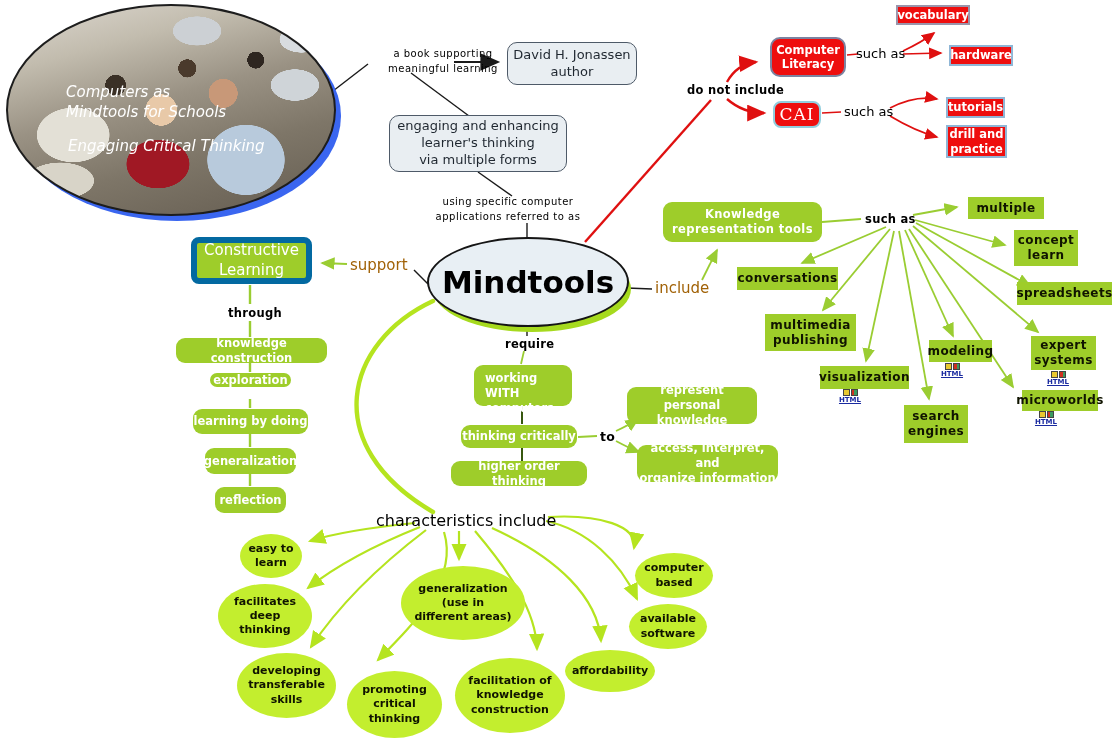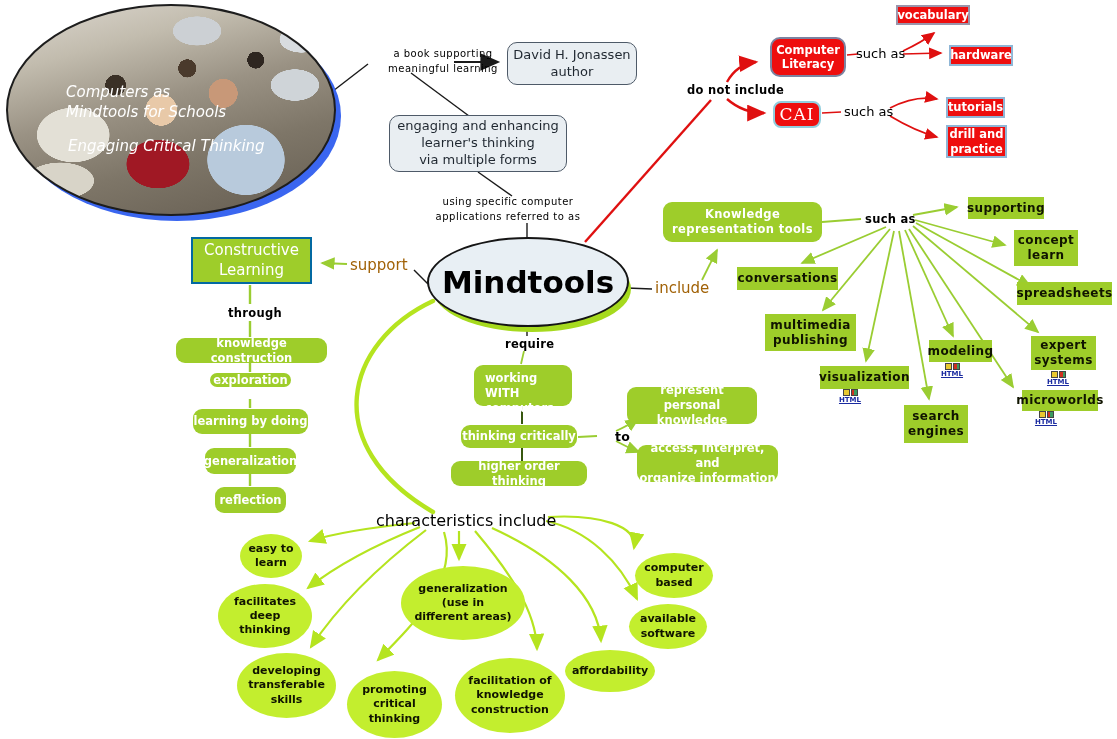--- a/index.html
+++ b/index.html
@@ -70,21 +70,21 @@
   .rbox-voc{border-color:#9a95ab;}
 
   
   .lk{color:#000;font-size:10px;letter-spacing:.5px;line-height:1.5;text-align:center;}
   .lkb{color:#000;font-size:11.5px;font-weight:bold;letter-spacing:.3px;}
   .lkm{color:#000;font-size:13px;}
   .lkbig{color:#a16207;font-size:15px;}
   .lkhuge{color:#000;font-size:16px;}
 
   .constructive{left:191px;top:237px;width:121px;height:47px;background:#9ecd2a;
-        border:2px solid #0369a1;border-radius:0;color:#fff;font-size:15px;line-height:1.3;}
+        border:6px solid #0369a1;border-radius:8px;color:#fff;font-size:15px;line-height:1.3;}
 
   
   .html-icon{position:absolute;width:24px;height:17px;text-align:center;cursor:pointer;}
   .html-icon .row{display:flex;justify-content:center;gap:1px;height:7px;}
   .html-icon .sq1{width:7px;height:7px;background:#e8c830;border:1px solid #444;box-sizing:border-box;}
   .html-icon .sq2{width:7px;height:7px;box-sizing:border-box;border:1px solid #444;
         background:linear-gradient(90deg,#d03020 50%,#3a9a60 50%);}
   .html-icon .txt{display:block;font-size:7px;font-weight:bold;color:#1a2aa0;
         background:#fff;line-height:9px;letter-spacing:0;text-decoration:underline;}
 </style>
@@ -200,21 +200,21 @@
 <div class="node rbox center" style="left:949px;top:45px;width:64px;height:21px;">hardware</div>
 <div class="node rbox center" style="left:946px;top:97px;width:59px;height:21px;">tutorials</div>
 <div class="node rbox center" style="left:946px;top:125px;width:61px;height:33px;">drill and
 practice</div>
 
 <div class="node lkbig" style="left:655px;top:279px;">include</div>
 <div class="node gbox center" style="left:663px;top:202px;width:159px;height:40px;letter-spacing:.4px;">Knowledge
 representation tools</div>
 <div class="node lkb" style="left:865px;top:212px;">such as</div>
 
-<div class="node tool center" style="left:968px;top:197px;width:76px;height:22px;">supporting</div>
+<div class="node tool center" style="left:968px;top:197px;width:76px;height:22px;">multiple</div>
 <div class="node tool center" style="left:1014px;top:230px;width:64px;height:36px;">concept
 learn</div>
 <div class="node tool center" style="left:1017px;top:282px;width:95px;height:23px;">spreadsheets</div>
 <div class="node tool center" style="left:1031px;top:336px;width:65px;height:34px;">expert
 systems</div>
 <div class="node tool center" style="left:1022px;top:390px;width:76px;height:21px;">microworlds</div>
 <div class="node tool center" style="left:929px;top:340px;width:63px;height:22px;">modeling</div>
 <div class="node tool center" style="left:904px;top:405px;width:64px;height:38px;">search
 engines</div>
 <div class="node tool center" style="left:820px;top:366px;width:89px;height:23px;">visualization</div>
@@ -259,21 +259,21 @@
 <div class="node gbox center" style="left:210px;top:373px;width:81px;height:14px;">exploration</div>
 <div class="node gbox center" style="left:193px;top:409px;width:115px;height:25px;">learning by doing</div>
 <div class="node gbox center" style="left:205px;top:448px;width:91px;height:26px;">generalization</div>
 <div class="node gbox center" style="left:215px;top:487px;width:71px;height:26px;">reflection</div>
 
 <div class="node lkb" style="left:505px;top:337px;">require</div>
 <div class="node gbox" style="left:474px;top:365px;width:98px;height:41px;padding:6px 0 0 11px;">working WITH
 computers</div>
 <div class="node gbox center" style="left:461px;top:425px;width:116px;height:23px;">thinking critically</div>
 <div class="node gbox center" style="left:451px;top:461px;width:136px;height:25px;">higher order thinking</div>
-<div class="node lkb" style="left:600px;top:429px;font-size:12.5px;margin-left:15px;">to</div>
+<div class="node lkb" style="left:600px;top:429px;font-size:12.5px;">to</div>
 <div class="node gbox center" style="left:627px;top:387px;width:130px;height:37px;">represent
 personal knowledge</div>
 <div class="node gbox center" style="left:637px;top:445px;width:141px;height:37px;">access, interpret, and
 organize information</div>
 
 <div class="node lkhuge" style="left:376px;top:511px;">characteristics include</div>
 <div class="node char center" style="left:240px;top:534px;width:62px;height:44px;">easy to
 learn</div>
 <div class="node char center" style="left:218px;top:584px;width:94px;height:64px;">facilitates
 deep

